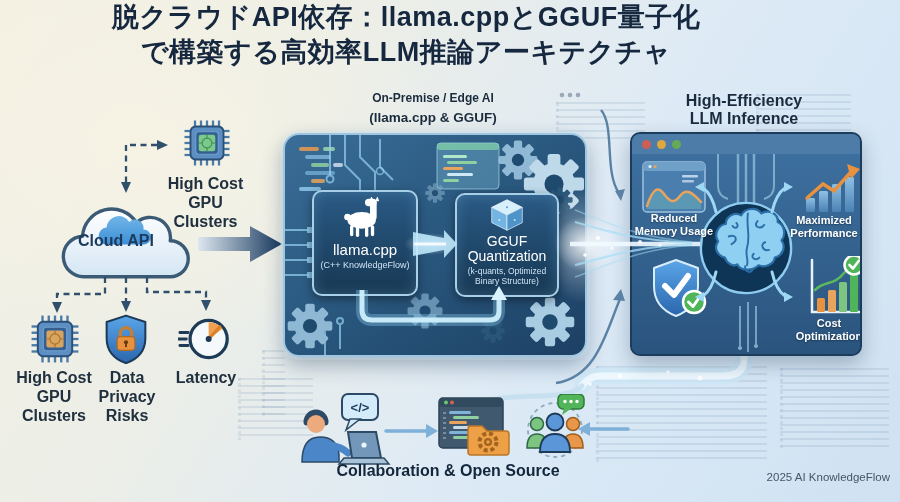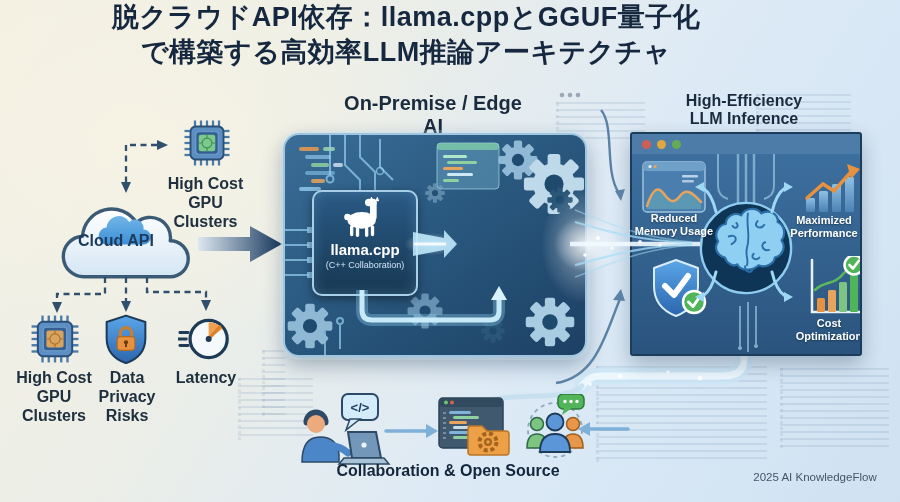--- a/index.html
+++ b/index.html
@@ -17,23 +17,23 @@
   .wlabel{color:#fff;font-weight:bold;text-align:center;white-space:pre-line;line-height:1.15;
     font-size:11px;text-shadow:0 1px 2px rgba(0,0,0,.4);}
   .codebg{background:repeating-linear-gradient(180deg, rgba(100,135,170,.28) 0 2px, transparent 2px 7px);
     border-left:3px dotted rgba(100,135,170,.25);opacity:.55;}
   .panel-mid{left:283px;top:133px;width:300px;height:220px;border-radius:16px;overflow:hidden;
     background:linear-gradient(145deg,#3a6d97 0%,#2a5980 45%,#1d4064 100%);
     border:2px solid #9fc6e0;box-shadow:0 0 0 3px rgba(205,230,248,.25),0 8px 20px rgba(20,50,80,.35);}
   .subbox{position:absolute;border-radius:10px;text-align:center;
     background:linear-gradient(180deg,#2a5a85,#173853);border:2px solid #a8cfe8;
     box-shadow:0 3px 10px rgba(0,0,0,.4), inset 0 0 14px rgba(120,180,220,.28);}
-  .subbox .t{color:#fff;font-weight:bold;white-space:pre-line;}
+  .subbox .t{color:#fff;font-weight:normal;white-space:pre-line;}
   .subbox .s{color:#cfe3f5;white-space:pre-line;}
-  .panel-right{left:630px;top:132px;width:228px;height:220px;border-radius:3px;overflow:hidden;
+  .panel-right{left:630px;top:132px;width:228px;height:220px;border-radius:10px;overflow:hidden;
     background:#2c5a84;border:2px solid #1c3c5c;box-shadow:0 8px 20px rgba(20,50,80,.3);}
   .pr-topbar{position:absolute;left:0;top:0;width:228px;height:20px;background:#4d7ca8;}
   .pr-topbar .dot{position:absolute;top:5.5px;width:9px;height:9px;border-radius:50%;}
   .pr-body{position:absolute;left:0;top:20px;width:228px;height:200px;
     background:linear-gradient(180deg,#3d6f9e 0%,#2a547e 100%);}
   .cloud-label{color:#1b3a5c;font-weight:bold;font-size:16px;}
   .footer{color:#44566a;font-size:11.5px;}
   .collab-label{color:#14263c;font-weight:bold;font-size:16px;text-align:center;}
   .ov{pointer-events:none;}
 </style>
@@ -207,21 +207,22 @@
       <path d="M33,25 L45,12" stroke="#d9822b" stroke-width="3.5" stroke-linecap="round"></path>
       <circle cx="33" cy="25" r="3.2" fill="#1d3a57"></circle>
     </svg>
   </div>
   <div class="abs dlabel" style="left:8px;top:368px;width:92px">High Cost
 GPU Clusters</div>
   <div class="abs dlabel" style="left:82px;top:368px;width:90px">Data Privacy
 Risks</div>
   <div class="abs dlabel" style="left:168px;top:368px;width:76px">Latency</div>
 
-  <div class="abs hdr" style="left:333px;top:92px;width:200px;font-size:20px">On-Premise / Edge AI</div>
+  <div class="abs hdr" style="left:333px;top:92px;width:200px;font-size:12px">On-Premise / Edge AI</div>
+  <div class="abs hdr" style="left:333px;top:110px;width:200px;font-size:13.5px">(llama.cpp &amp; GGUF)</div>
 
   <div class="abs panel-mid">
     <svg width="300" height="220" viewBox="0 0 300 220">
       <g opacity=".85">
         <rect x="14" y="12" width="20" height="4" rx="2" fill="#e89a50"></rect>
           <rect x="38" y="12" width="12" height="4" rx="2" fill="#9fd8b0"></rect>
         <rect x="20" y="20" width="26" height="4" rx="2" fill="#7fb3d9"></rect>
         <rect x="26" y="28" width="18" height="4" rx="2" fill="#8fd0a0"></rect>
           <rect x="48" y="28" width="10" height="4" rx="2" fill="#cfe0ee"></rect>
         <rect x="20" y="36" width="30" height="4" rx="2" fill="#6fa8d0"></rect>
@@ -274,23 +275,37 @@
           <rect x="28" y="36" width="4" height="12" rx="2"></rect>
             <rect x="35" y="34" width="4" height="13" rx="2"></rect>
           <ellipse cx="24" cy="28" rx="17" ry="10"></ellipse>
           <rect x="34" y="4" width="8" height="24" rx="4"></rect>
           <rect x="28" y="2" width="14" height="9" rx="4.5"></rect>
           <polygon points="36,-1 38,5 33,5"></polygon>
             <polygon points="43,-1 45,5 40,5"></polygon>
         </g>
       </svg>
       <div class="t" style="font-size:15px;margin-top:4px">llama.cpp</div>
-      <div class="s" style="font-size:9px;margin-top:2px">(C++ Collaboration)</div>
+      <div class="s" style="font-size:9px;margin-top:2px">(C++ KnowledgeFlow)</div>
     </div>
 
+    <div class="subbox" style="left:170px;top:58px;width:100px;height:100px">
+      <svg width="44" height="34" viewBox="0 0 44 40" style="margin:3px auto 0">
+        <polygon points="22,2 40,11 22,20 4,11" fill="#d8effc" stroke="#f0fafe" stroke-width=".8"></polygon>
+        <polygon points="4,11 22,20 22,38 4,29" fill="#74b4e2" stroke="#e6f5fd" stroke-width=".8"></polygon>
+        <polygon points="40,11 22,20 22,38 40,29" fill="#4f94c9" stroke="#e6f5fd" stroke-width=".8"></polygon>
+        <circle cx="22" cy="11" r="1.2" fill="#5a9ecf"></circle>
+          <circle cx="13" cy="26" r="1.2" fill="#cfe8f8"></circle>
+          <circle cx="31" cy="26" r="1.2" fill="#bfe0f4"></circle>
+      </svg>
+      <div class="t" style="font-size:14px;line-height:1.08;margin-top:2px">GGUF
+Quantization</div>
+      <div class="s" style="font-size:8.5px;margin-top:2px">(k-quants, Optimized
+Binary Structure)</div>
+    </div>
   </div>
 
   <div class="abs hdr" style="left:664px;top:92px;width:160px;font-size:16px">High-Efficiency
 LLM Inference</div>
 
   <div class="abs panel-right">
     <div class="pr-topbar">
       <span class="dot" style="left:10px;background:#cf5f52"></span>
       <span class="dot" style="left:25px;background:#dfa83e"></span>
       <span class="dot" style="left:40px;background:#67aa55"></span>
@@ -416,21 +431,21 @@
     <path d="M16,58 Q16,40 31,40 Q46,40 46,58 Z" fill="#5a96d8" stroke="#1d3a57" stroke-width="1.8"></path>
     <rect x="34" y="0" width="26" height="15" rx="5" fill="#53b559" stroke="#2d7a38" stroke-width="1.5"></rect>
     <polygon points="40,14 48,14 38,21" fill="#53b559"></polygon>
     <circle cx="41" cy="7.5" r="1.7" fill="#fff"></circle>
       <circle cx="47" cy="7.5" r="1.7" fill="#fff"></circle>
       <circle cx="53" cy="7.5" r="1.7" fill="#fff"></circle>
   </svg>
 
   <div class="abs collab-label" style="left:308px;top:462px;width:280px">Collaboration &amp; Open Source</div>
 
-  <div class="abs footer" style="left:740px;top:471px;width:150px;text-align:center">2025 AI KnowledgeFlow</div>
+  <div class="abs footer" style="left:740px;top:471px;width:150px;text-align:right">2025 AI KnowledgeFlow</div>
 
   <svg class="abs ov" style="left:0;top:0" width="900" height="502">
     <g stroke="#2f4f6c" stroke-width="2.3" stroke-dasharray="6 4.5" fill="none">
       <path d="M126,145 V182"></path>
         <path d="M130,145 H157"></path>
       <path d="M105,277 V294 H57 V302"></path>
       <path d="M126,277 V301"></path>
       <path d="M147,277 V292 H206 V300"></path>
     </g>
     <g fill="#2f4f6c">

